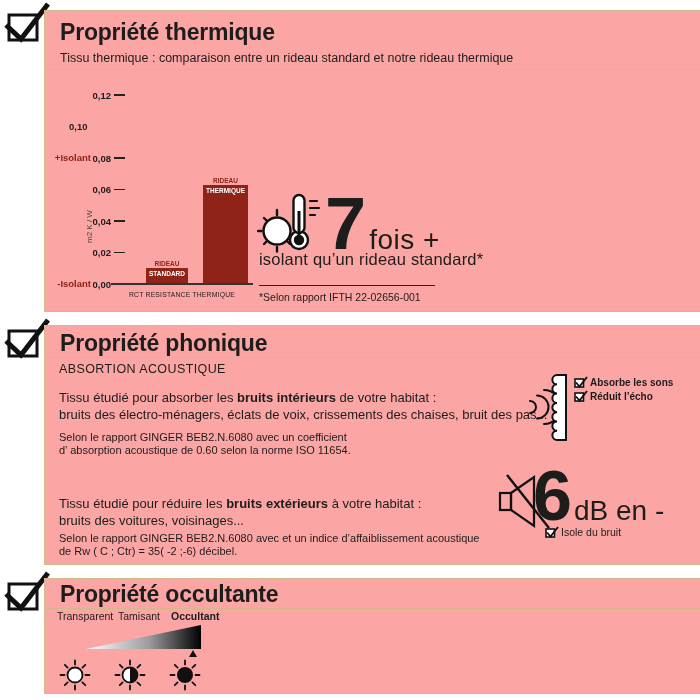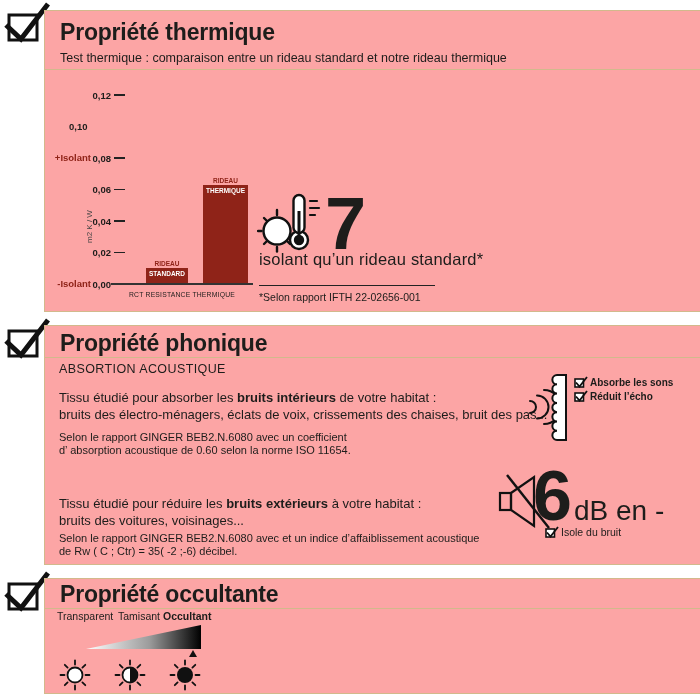--- a/index.html
+++ b/index.html
@@ -51,21 +51,21 @@
   .check-item span{font-size:10px;font-weight:bold;white-space:nowrap;text-align:right;}
   .db-row{position:absolute;left:488px;top:135px;display:flex;align-items:baseline;}
   .db-big{font-size:70px;font-weight:bold;line-height:1;}
   .db-unit{font-size:28px;font-weight:500;margin-left:2px;white-space:nowrap;}
   .isole{position:absolute;left:500px;top:200px;display:flex;align-items:center;}
   .isole svg{margin-right:2px;}
   .isole span{font-size:10.5px;font-weight:500;}
 
   
   .level{position:absolute;top:31px;font-size:10.5px;font-weight:500;}
-  .level.bold{font-weight:bold;}
+  .level.bold{font-weight:bold;margin-left:8px;}
   .wedge{position:absolute;left:41px;top:46px;width:115px;height:24px;
          background:linear-gradient(to right,#ffffff,#9c9c9c 55%,#000000);
          clip-path:polygon(0 100%,100% 0,100% 100%);}
   .wedge-arrow{position:absolute;left:144px;top:71px;width:0;height:0;
                border-left:4.5px solid transparent;border-right:4.5px solid transparent;border-bottom:7px solid #111;}
   .suns{position:absolute;left:0;top:79px;width:100%;height:36px;}
   .suns svg{position:absolute;}
 </style>
 </head>
 <body>
@@ -80,21 +80,21 @@
     <rect x="5" y="13" width="28" height="25" fill="#fff" stroke="#111" stroke-width="3"></rect>
     <polyline points="2,23 17,37 44,2" fill="none" stroke="#111" stroke-width="5"></polyline>
   </svg>
   <svg class="big-check" style="left:4px;top:571px" viewBox="0 0 46 44">
     <rect x="5" y="13" width="28" height="25" fill="#fff" stroke="#111" stroke-width="3"></rect>
     <polyline points="2,23 17,37 44,2" fill="none" stroke="#111" stroke-width="5"></polyline>
   </svg>
 
   <section class="box box-thermal">
     <h1 class="sec-title" style="top:8px">Propriété thermique</h1>
-    <div class="subtitle">Test thermique : comparaison entre un rideau standard et notre rideau thermique</div>
+    <div class="subtitle">Tissu thermique : comparaison entre un rideau standard et notre rideau thermique</div>
     <div class="sec-sep" style="top:58px"></div>
 
     <div style="position:absolute;inset:0;" id="thermal-chart">
         <div class="ytick" style="top: 268px;">
           <span class="num">0,00</span>
           <span class="dash"></span>
         </div>
         <div class="ytick" style="top: 236.5px;">
           <span class="num">0,02</span>
           <span class="dash"></span>
@@ -150,20 +150,21 @@
       <rect x="40.5" y="20" width="3" height="29" fill="#111"></rect>
       <g stroke="#111" stroke-width="2.2" stroke-linecap="round">
         <line x1="53" y1="10" x2="60" y2="10"></line>
         <line x1="53" y1="17" x2="62" y2="17"></line>
         <line x1="53" y1="24" x2="58" y2="24"></line>
       </g>
     </svg>
 
     <div class="seven-row">
       <span class="seven-big">7</span>
+      <span class="seven-unit">fois +</span>
     </div>
     <div class="seven-caption">isolant qu’un rideau standard*</div>
     <div class="foot-line"></div>
     <div class="footnote">*Selon rapport IFTH 22-02656-001</div>
   </section>
 
   <section class="box box-acoustic">
     <h1 class="sec-title" style="top:4px">Propriété phonique</h1>
     <div class="sec-sep" style="top:31px"></div>
 

